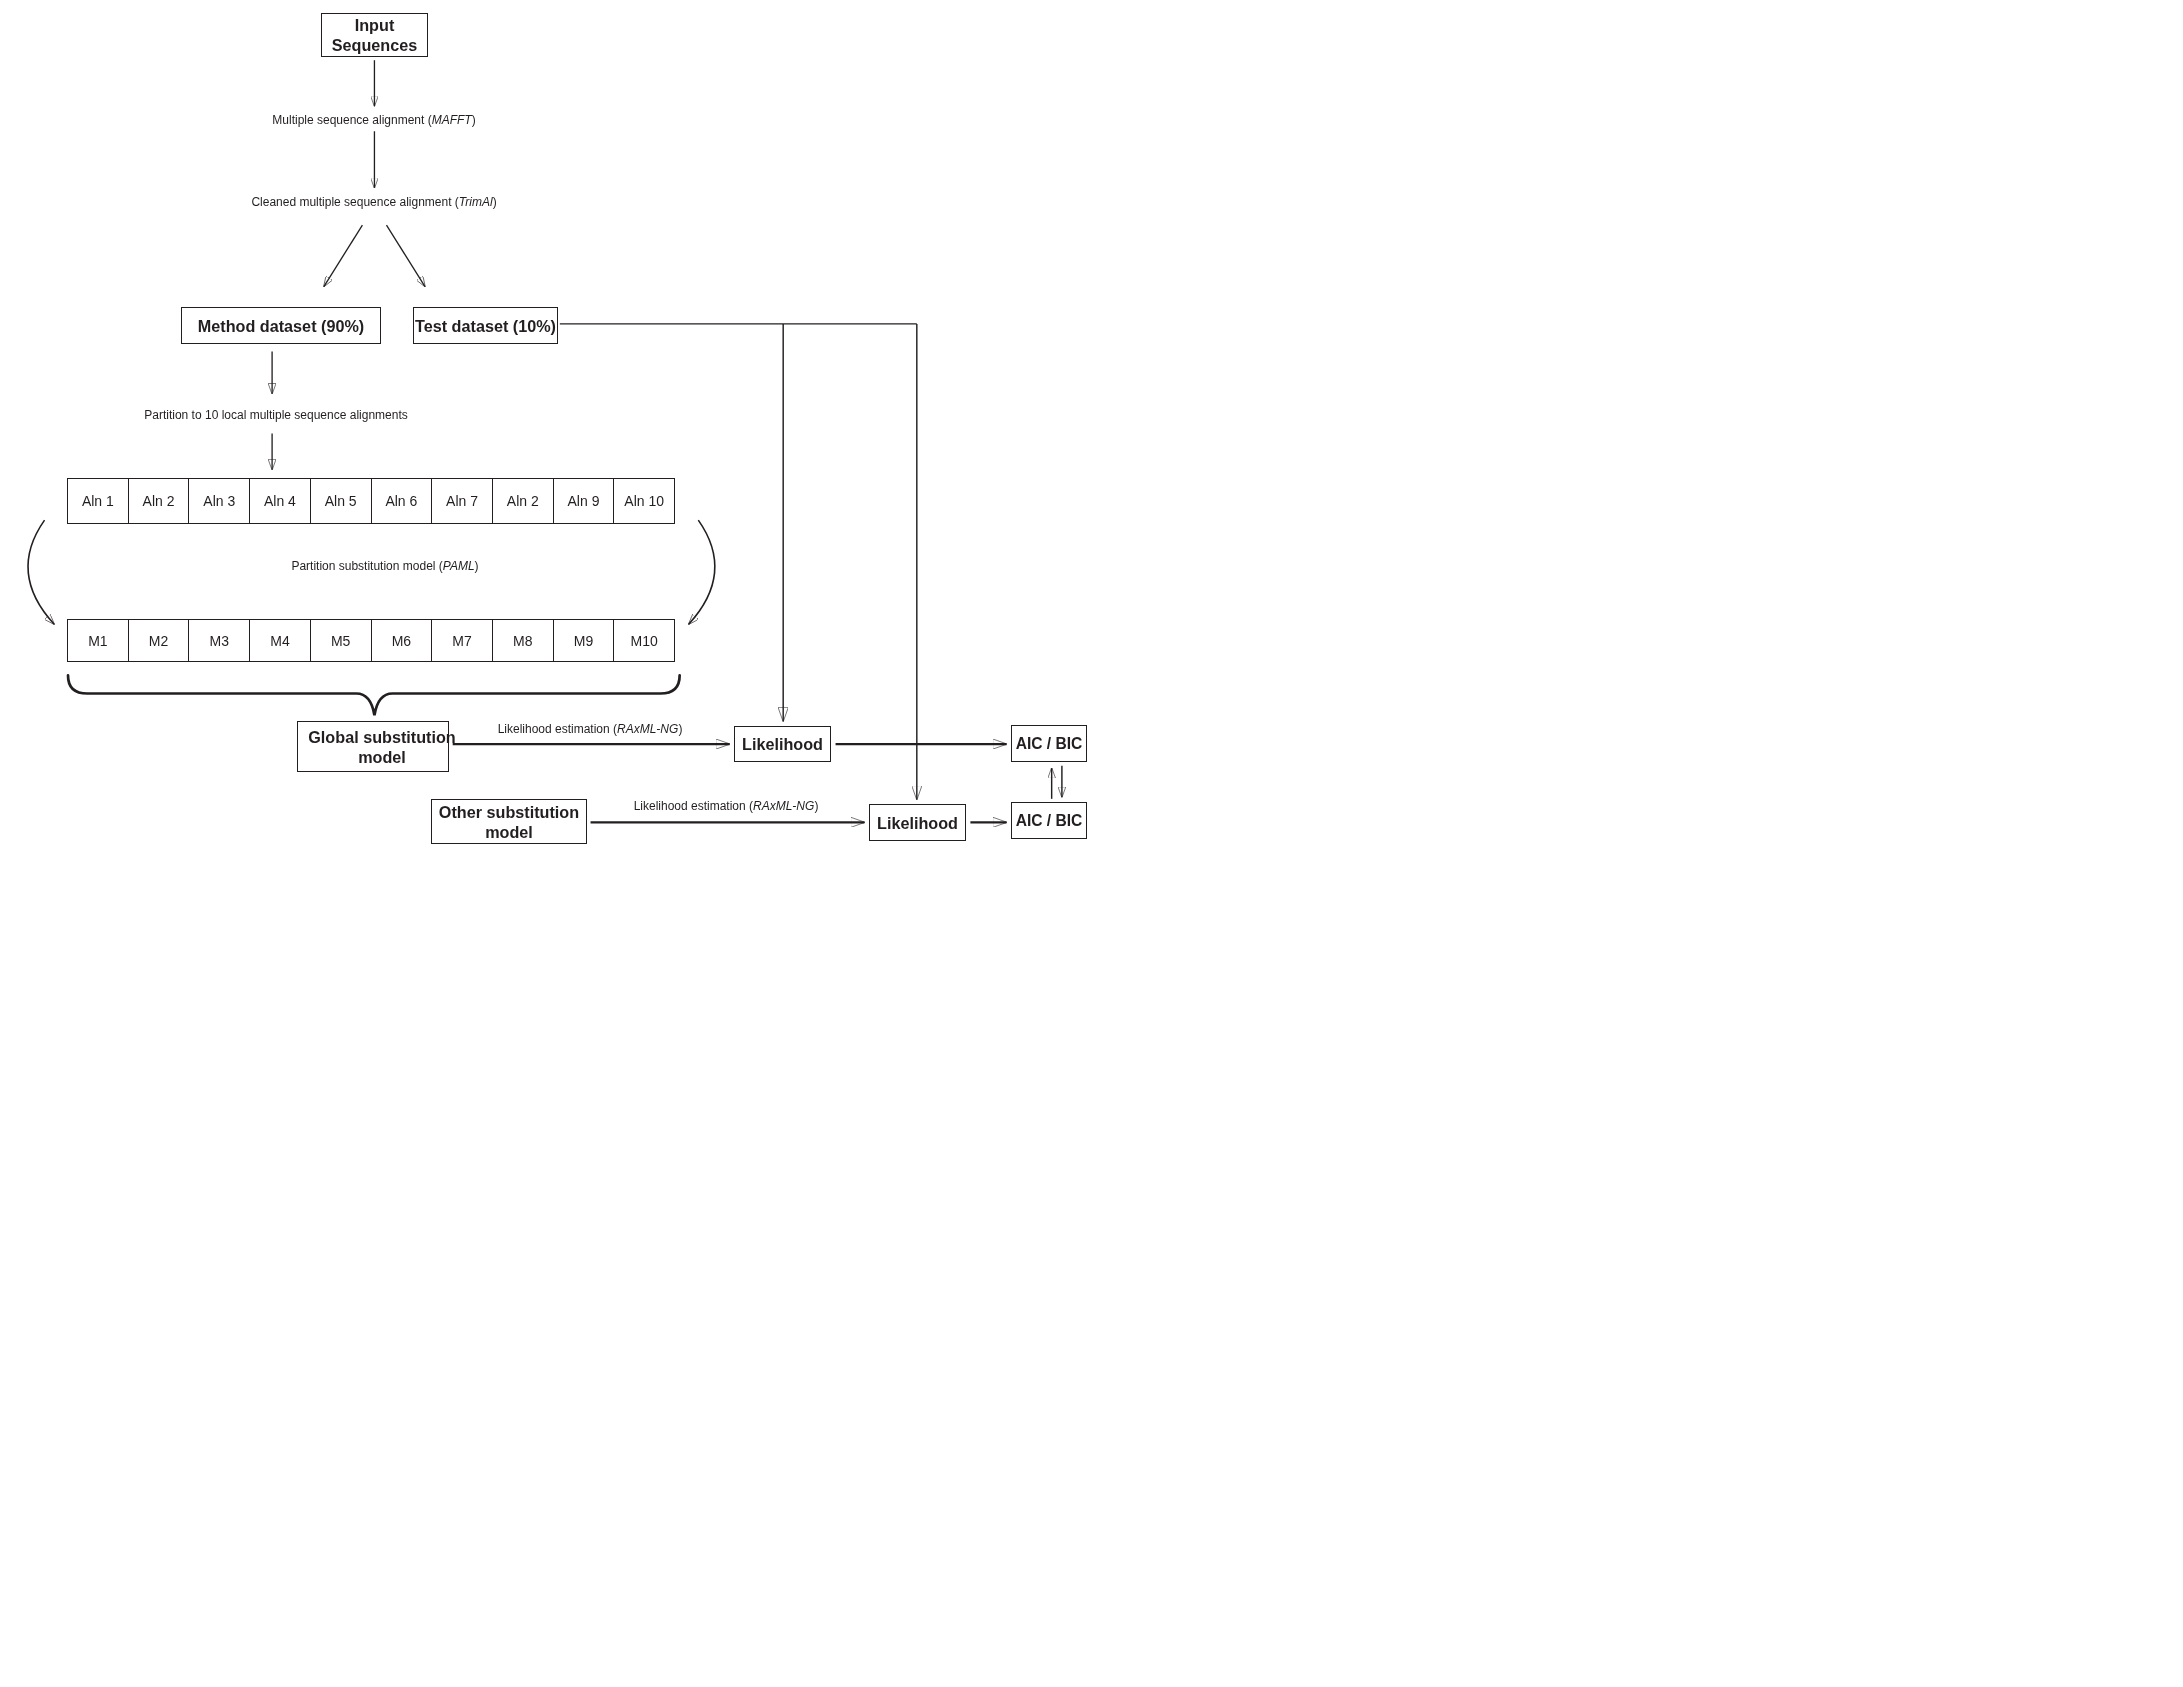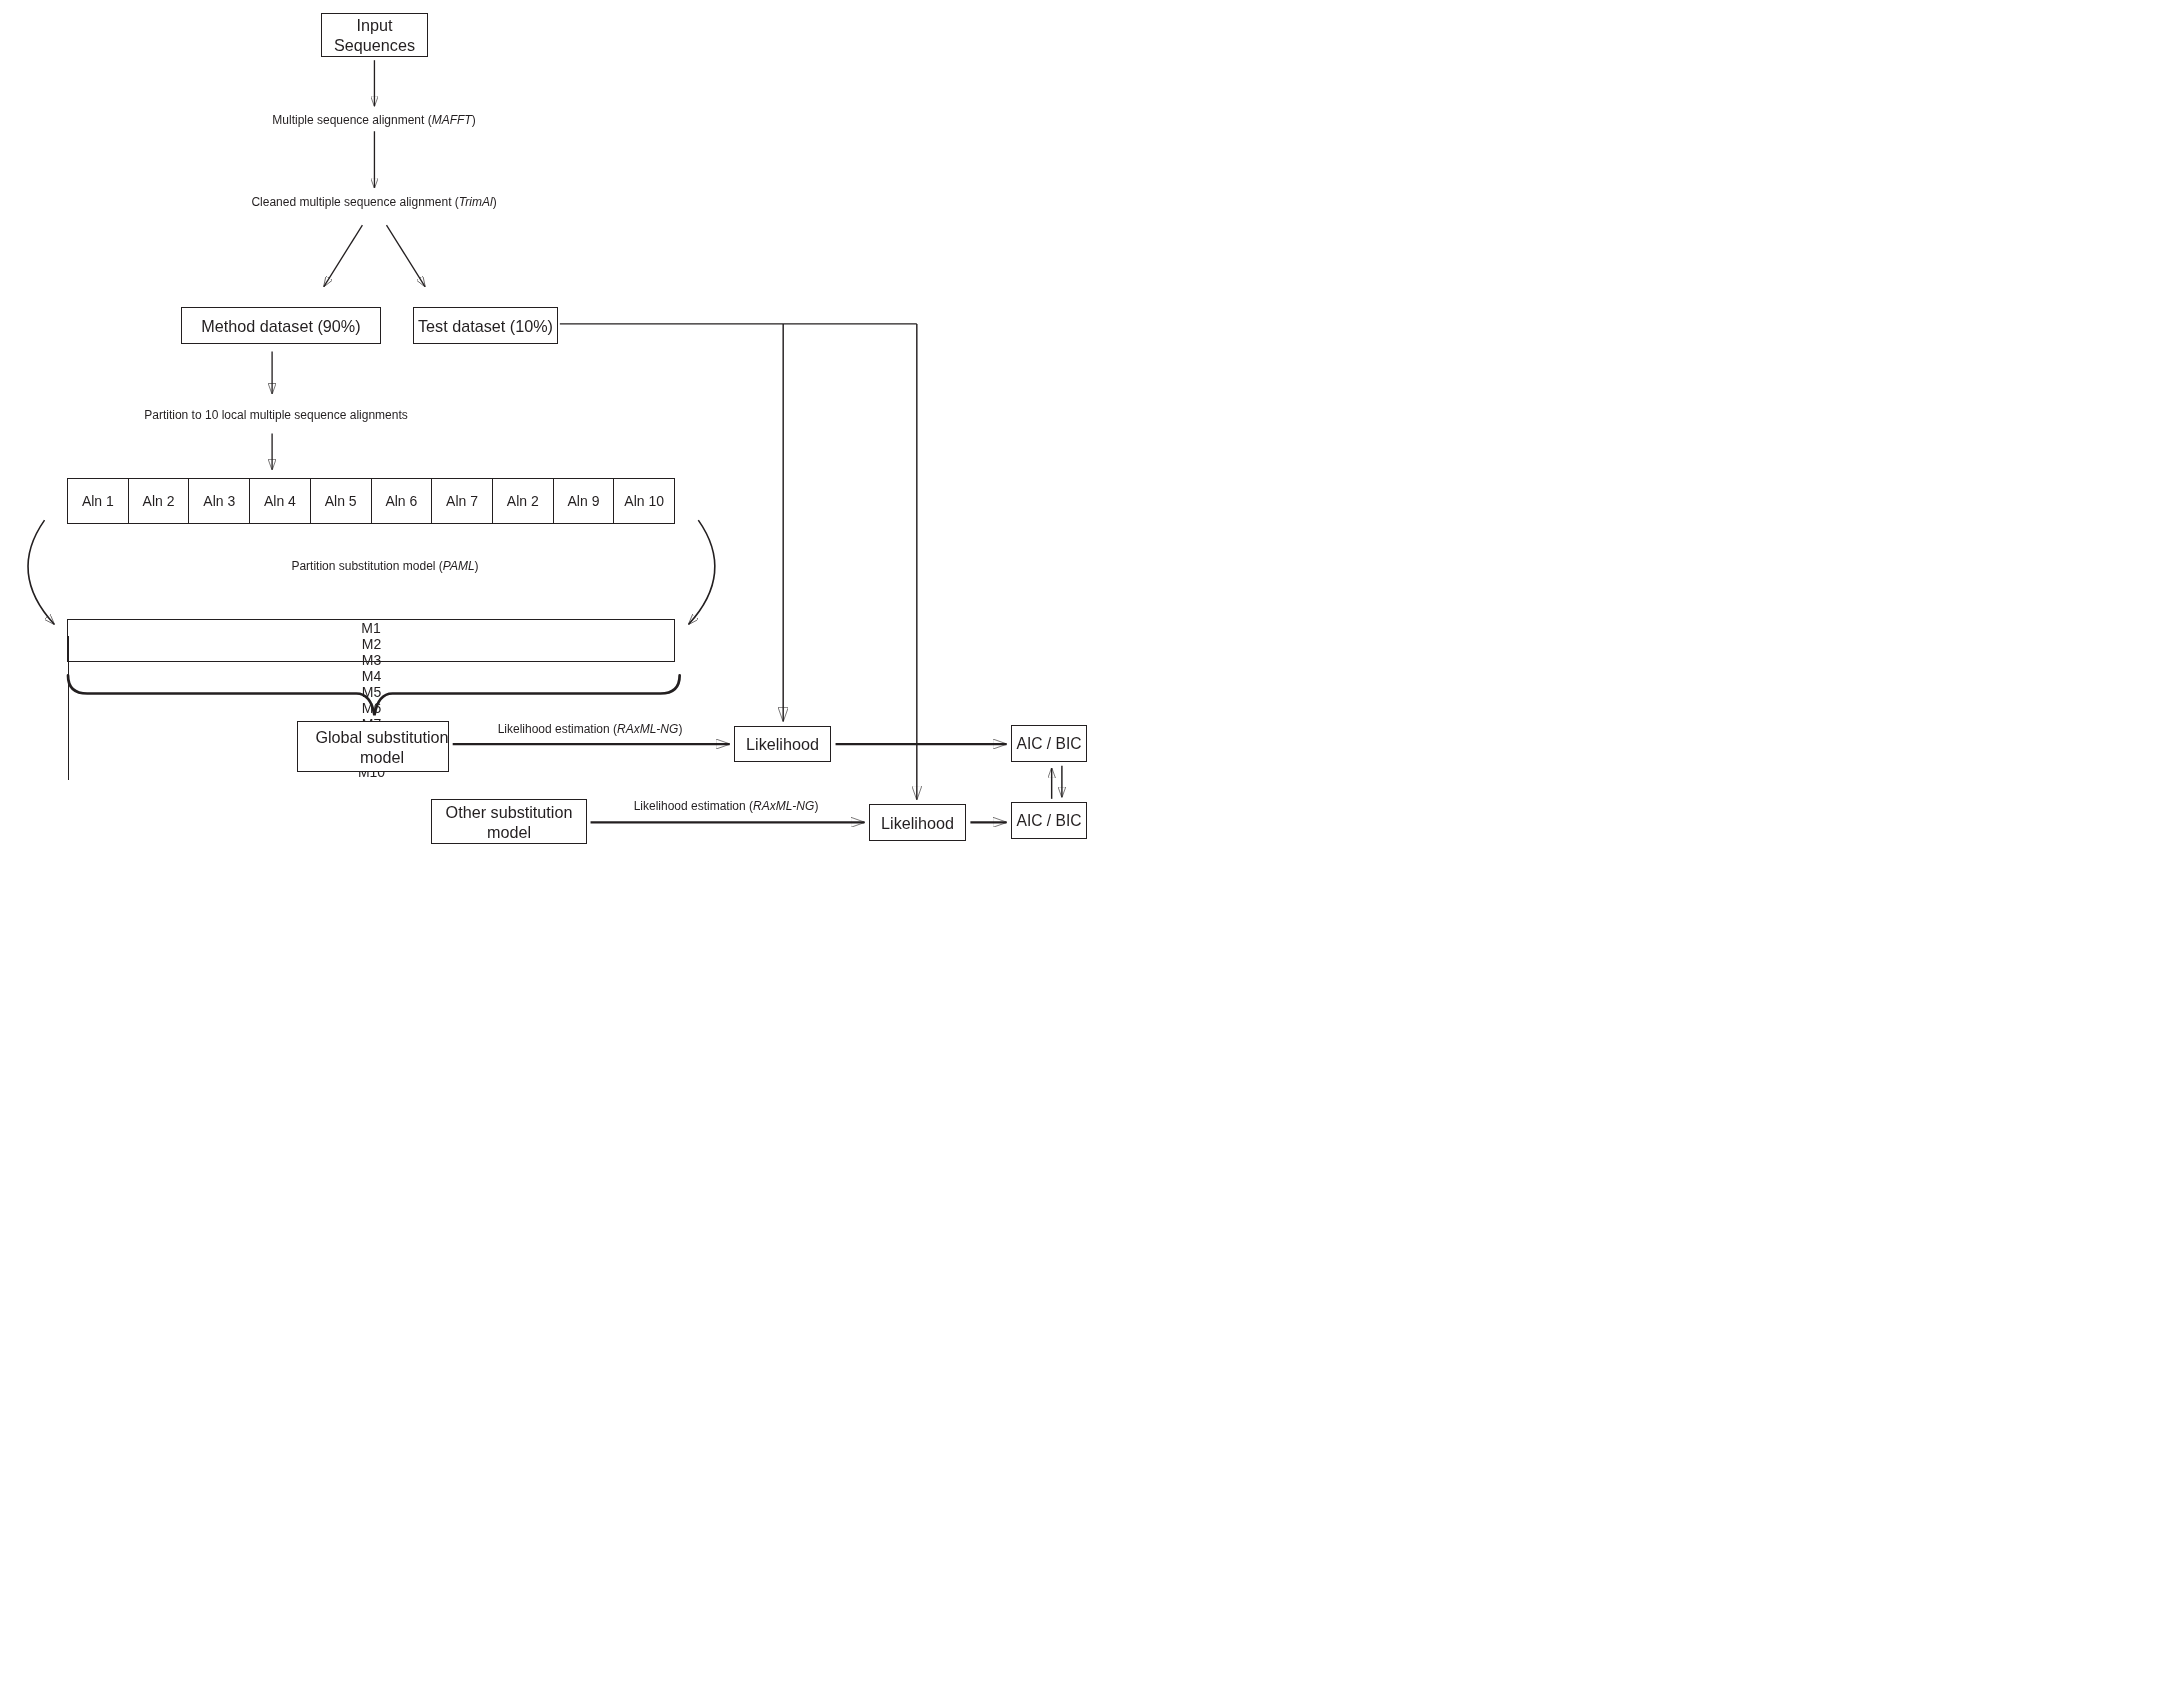--- a/index.html
+++ b/index.html
@@ -25,20 +25,21 @@
     border: 1.8px solid var(--ink);
     background: #ffffff;
     display: flex;
     flex-direction: column;
     align-items: center;
     justify-content: center;
     text-align: center;
     font-size: 16.2px;
     line-height: 20px;
     white-space: nowrap;
+    font-weight: bold;
   }
   .flabel {
     position: absolute;
     transform: translate(-50%, -50%);
     white-space: nowrap;
     font-size: 12px;
     text-align: center;
   }
   .row {
     position: absolute;
@@ -132,21 +133,21 @@
     <div class="cell">Aln 7</div>
     <div class="cell">Aln 2</div>
     <div class="cell">Aln 9</div>
     <div class="cell">Aln 10</div>
   </div>
 
   <div class="flabel" style="left:385px; top:566px;">
     <span>Partition substitution model (</span><i>PAML</i><span>)</span>
   </div>
 
-  <div class="row" style="left:67px; top:619px; width:608px; height:43px;flex-direction:column;">
+  <div class="row" style="left:67px; top:619px; width:608px; height:43px;">
     <div class="cell">M1</div>
     <div class="cell">M2</div>
     <div class="cell">M3</div>
     <div class="cell">M4</div>
     <div class="cell">M5</div>
     <div class="cell">M6</div>
     <div class="cell">M7</div>
     <div class="cell">M8</div>
     <div class="cell">M9</div>
     <div class="cell">M10</div>

